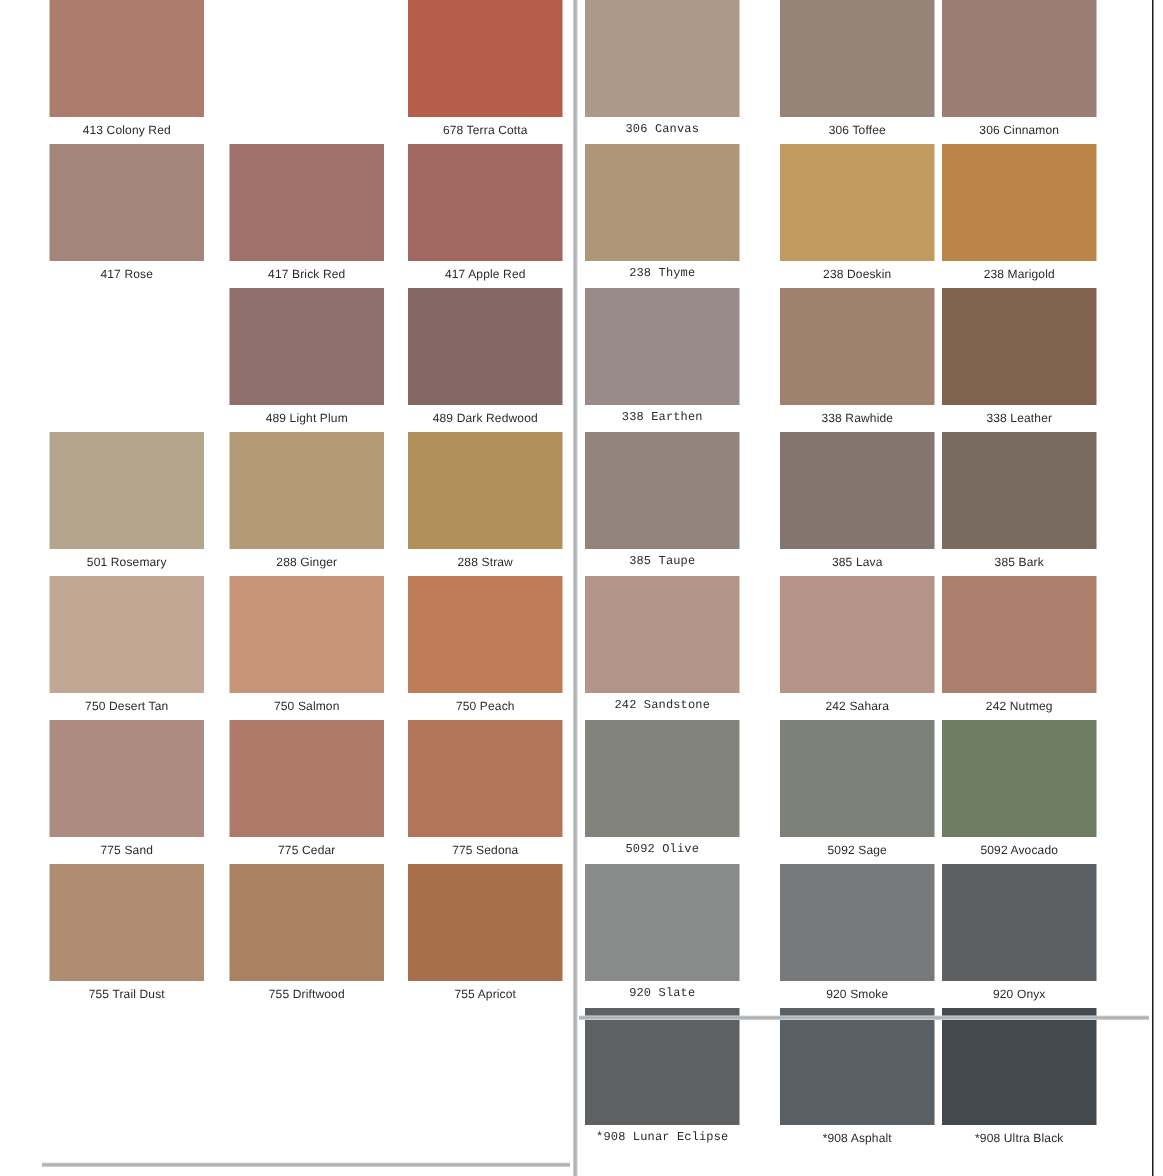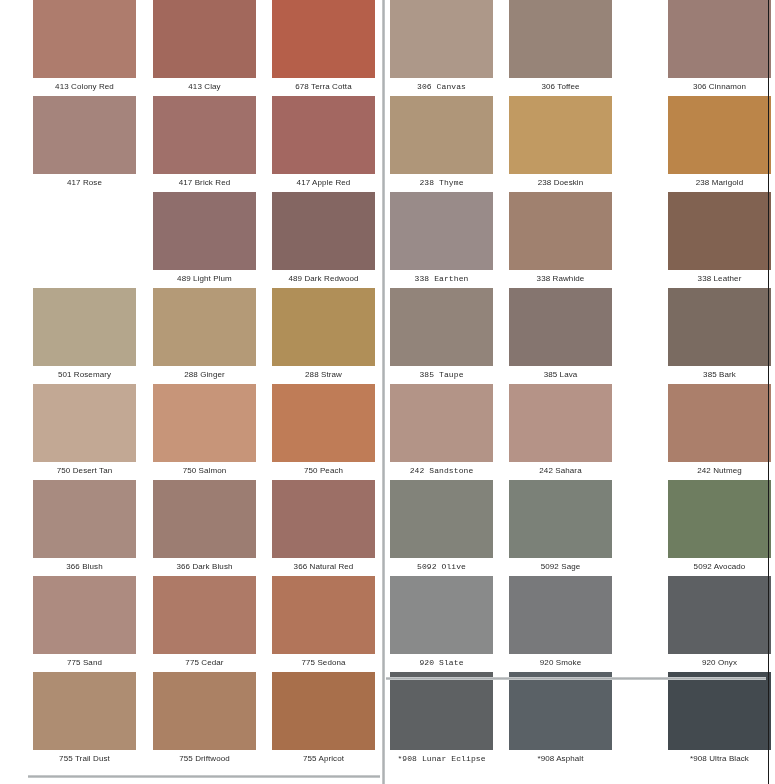--- a/index.html
+++ b/index.html
@@ -58,22 +58,22 @@
     position: absolute;
     top: 0;
     width: 103px;
   }
 
   .left .swatch-cell.c0  { left: 33px;  }
   .left .swatch-cell.c1  { left: 153px; }
   .left .swatch-cell.c2  { left: 272px; }
 
   .right .swatch-cell.c0 { left: 4px; font-family: Liberation Mono, monospace;   }
-  .right .swatch-cell.c1 { left: 123px; }
-  .right .swatch-cell.c2 { left: 242px; margin-left: 40px; }
+  .right .swatch-cell.c1 { left: 134px; }
+  .right .swatch-cell.c2 { left: 242px; }
 
   .swatch-chip {
     width: 103px;
     height: 78px;
     display: block;
   }
 
   .swatch-label {
     display: block;
     width: 103px;
@@ -107,24 +107,20 @@
 <body>
 
 <div id="page">
 
   <div class="swatch-column left">
       <div class="swatch-row">
         <div class="swatch-cell c0">
           <span class="swatch-chip" style="background-color: rgb(174, 124, 109);"></span>
           <span class="swatch-label">413 Colony Red</span>
         </div>
-        <div class="swatch-cell c1">
-          <span class="swatch-chip" style="background-color: rgb(162, 104, 92);"></span>
-          <span class="swatch-label">413 Clay</span>
-        </div>
         <div class="swatch-cell c2">
           <span class="swatch-chip" style="background-color: rgb(181, 95, 74);"></span>
           <span class="swatch-label">678 Terra Cotta</span>
         </div>
       </div>
       <div class="swatch-row">
         <div class="swatch-cell c0">
           <span class="swatch-chip" style="background-color: rgb(165, 132, 124);"></span>
           <span class="swatch-label">417 Rose</span>
         </div>
@@ -166,34 +162,20 @@
           <span class="swatch-chip" style="background-color: rgb(194, 168, 148);"></span>
           <span class="swatch-label">750 Desert Tan</span>
         </div>
         <div class="swatch-cell c1">
           <span class="swatch-chip" style="background-color: rgb(199, 149, 121);"></span>
           <span class="swatch-label">750 Salmon</span>
         </div>
         <div class="swatch-cell c2">
           <span class="swatch-chip" style="background-color: rgb(191, 124, 87);"></span>
           <span class="swatch-label">750 Peach</span>
-        </div>
-      </div>
-      <div class="swatch-row">
-        <div class="swatch-cell c0">
-          <span class="swatch-chip" style="background-color: rgb(168, 139, 128);"></span>
-          <span class="swatch-label">366 Blush</span>
-        </div>
-        <div class="swatch-cell c1">
-          <span class="swatch-chip" style="background-color: rgb(156, 125, 114);"></span>
-          <span class="swatch-label">366 Dark Blush</span>
-        </div>
-        <div class="swatch-cell c2">
-          <span class="swatch-chip" style="background-color: rgb(156, 111, 102);"></span>
-          <span class="swatch-label">366 Natural Red</span>
         </div>
       </div>
       <div class="swatch-row">
         <div class="swatch-cell c0">
           <span class="swatch-chip" style="background-color: rgb(173, 139, 128);"></span>
           <span class="swatch-label">775 Sand</span>
         </div>
         <div class="swatch-cell c1">
           <span class="swatch-chip" style="background-color: rgb(174, 122, 103);"></span>
           <span class="swatch-label">775 Cedar</span>

